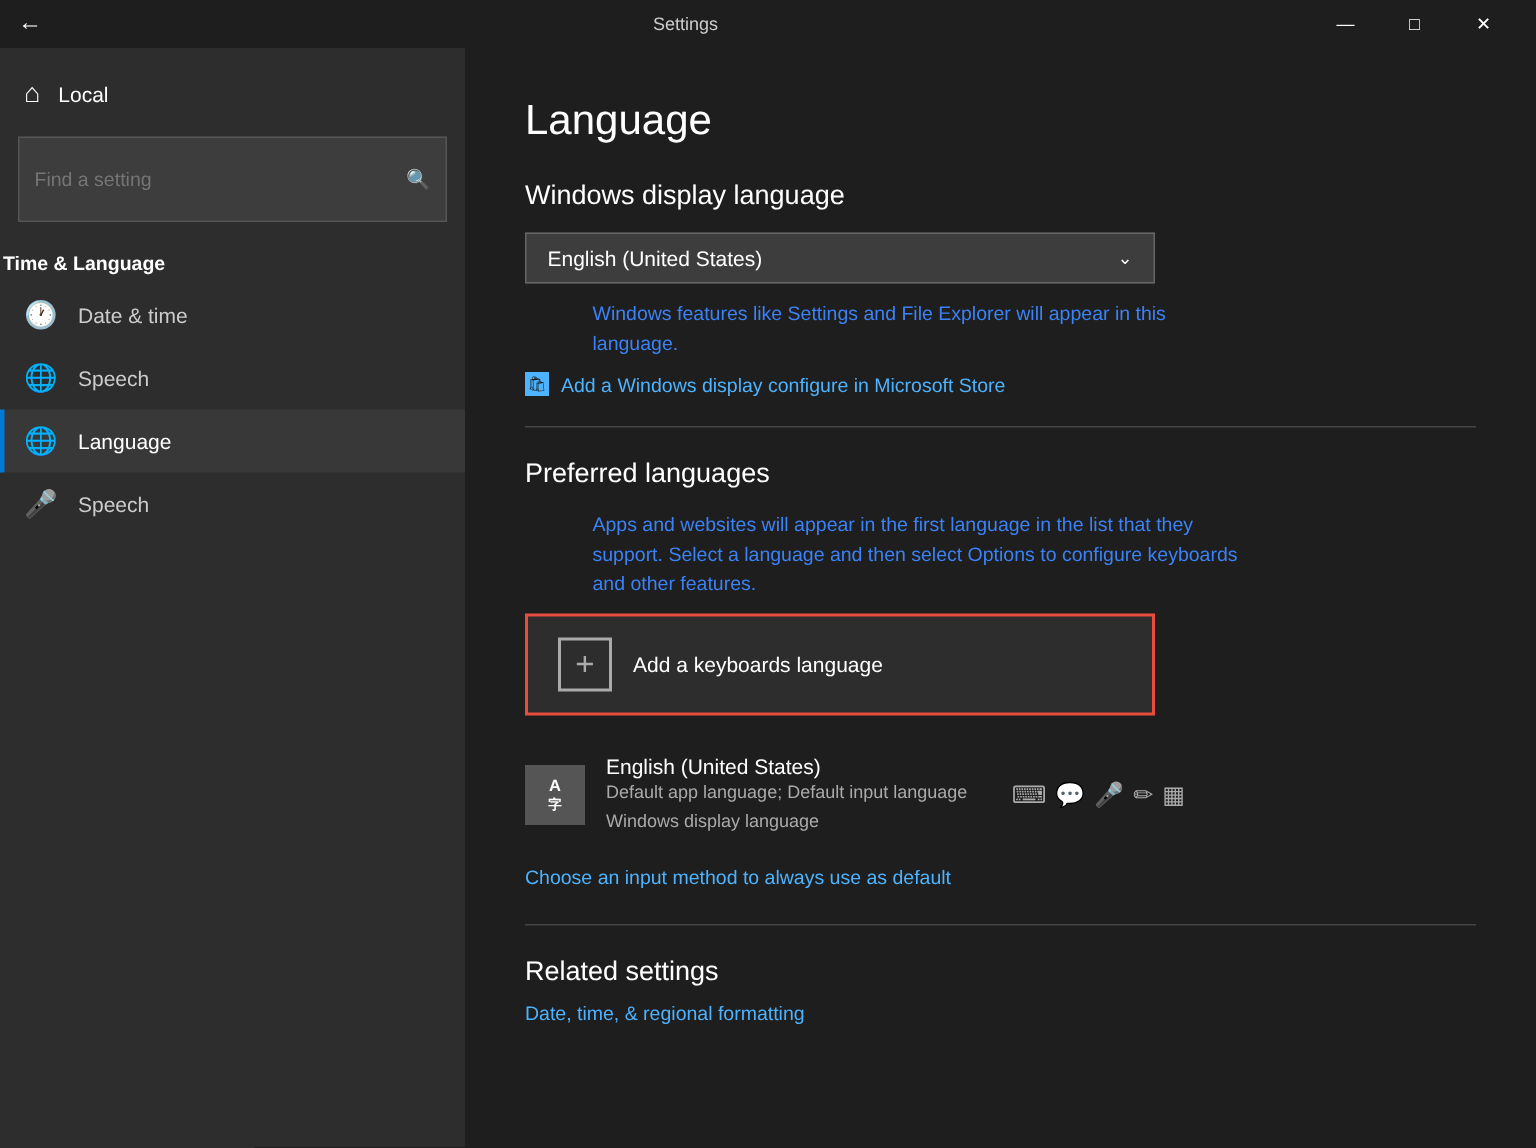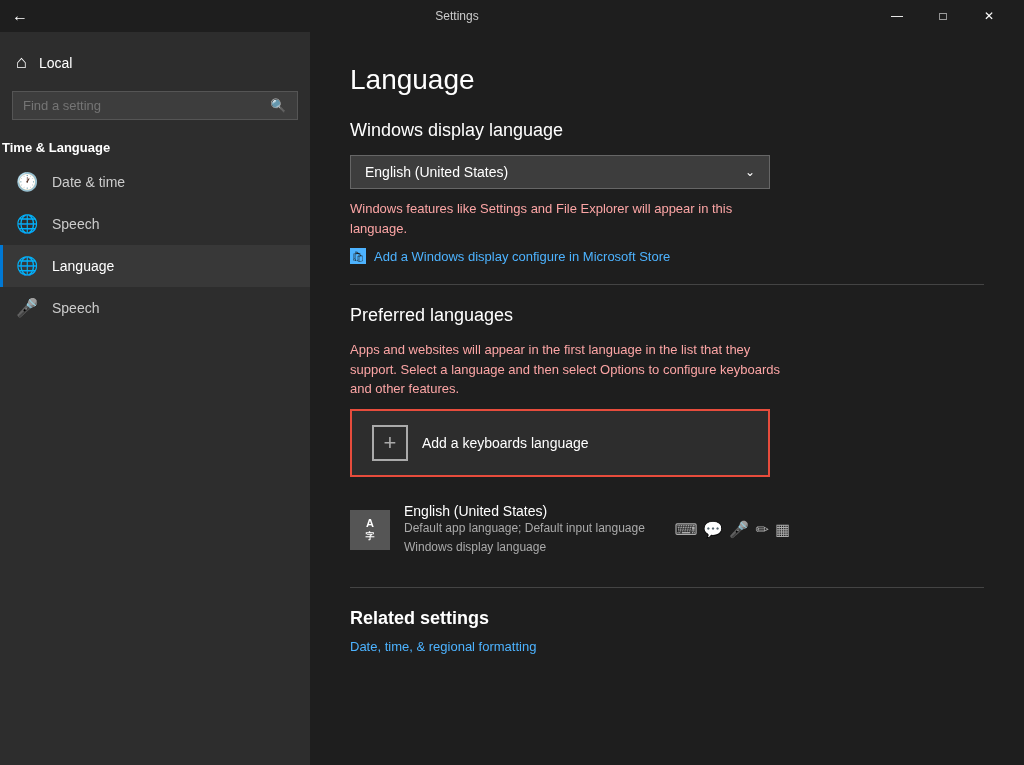--- a/index.html
+++ b/index.html
@@ -82,21 +82,21 @@
     }
     .sidebar-home .home-icon {
       font-size: 18px;
     }
     .search-box {
       margin: 6px 12px;
       display: flex;
       align-items: center;
       background: #3d3d3d;
       border: 1px solid #555;
-      padding: 6px 10px;
+      padding: 20px 10px;
       gap: 8px;
     }
     .search-box input {
       background: none;
       border: none;
       outline: none;
       color: #aaa;
       font-size: 13px;
       flex: 1;
     }
@@ -167,24 +167,25 @@
       padding: 8px 14px;
       cursor: pointer;
       margin-bottom: 10px;
       width: 420px;
     }
     .dropdown-select span { font-size: 14px; color: #fff; }
     .dropdown-select .chevron { font-size: 12px; color: #fff; }
 
     .desc-text {
       font-size: 13px;
-      color: #fca5a5;
+      color: #3b82f6;
       margin-bottom: 10px;
       max-width: 440px;
       line-height: 1.5;
+      margin-left: 45px;
     }
 
     .link-blue {
       display: flex;
       align-items: center;
       gap: 8px;
       color: #4db3ff;
       font-size: 13px;
       cursor: pointer;
       margin-bottom: 10px;
@@ -257,21 +258,21 @@
       display: flex;
       gap: 6px;
       align-items: center;
       font-size: 16px;
       color: #aaa;
     }
     .lang-actions span { cursor: pointer; }
 
     .related-title {
       font-size: 18px;
-      font-weight: 700;
+      font-weight: 400;
       color: #fff;
       margin-bottom: 10px;
     }
   </style>
 </head>
 <body>
 
 <div class="titlebar">
   <button class="titlebar-back">←</button>
   <span class="titlebar-title">Settings</span>
@@ -356,20 +357,23 @@
       </div>
       <div class="lang-actions">
         <span title="Keyboard">⌨</span>
         <span title="Speech">💬</span>
         <span title="Mic">🎤</span>
         <span title="Handwriting">✏</span>
         <span title="OCR">▦</span>
       </div>
     </div>
 
+    <a class="link-blue" style="margin-top:10px; margin-bottom:24px;">
+      <span>Choose an input method to always use as default</span>
+    </a>
 
     <div class="divider"></div>
 
     <h2 class="related-title">Related settings</h2>
 
     <a class="link-blue">
       <span>Date, time, &amp; regional formatting</span>
     </a>
 
   </div>

